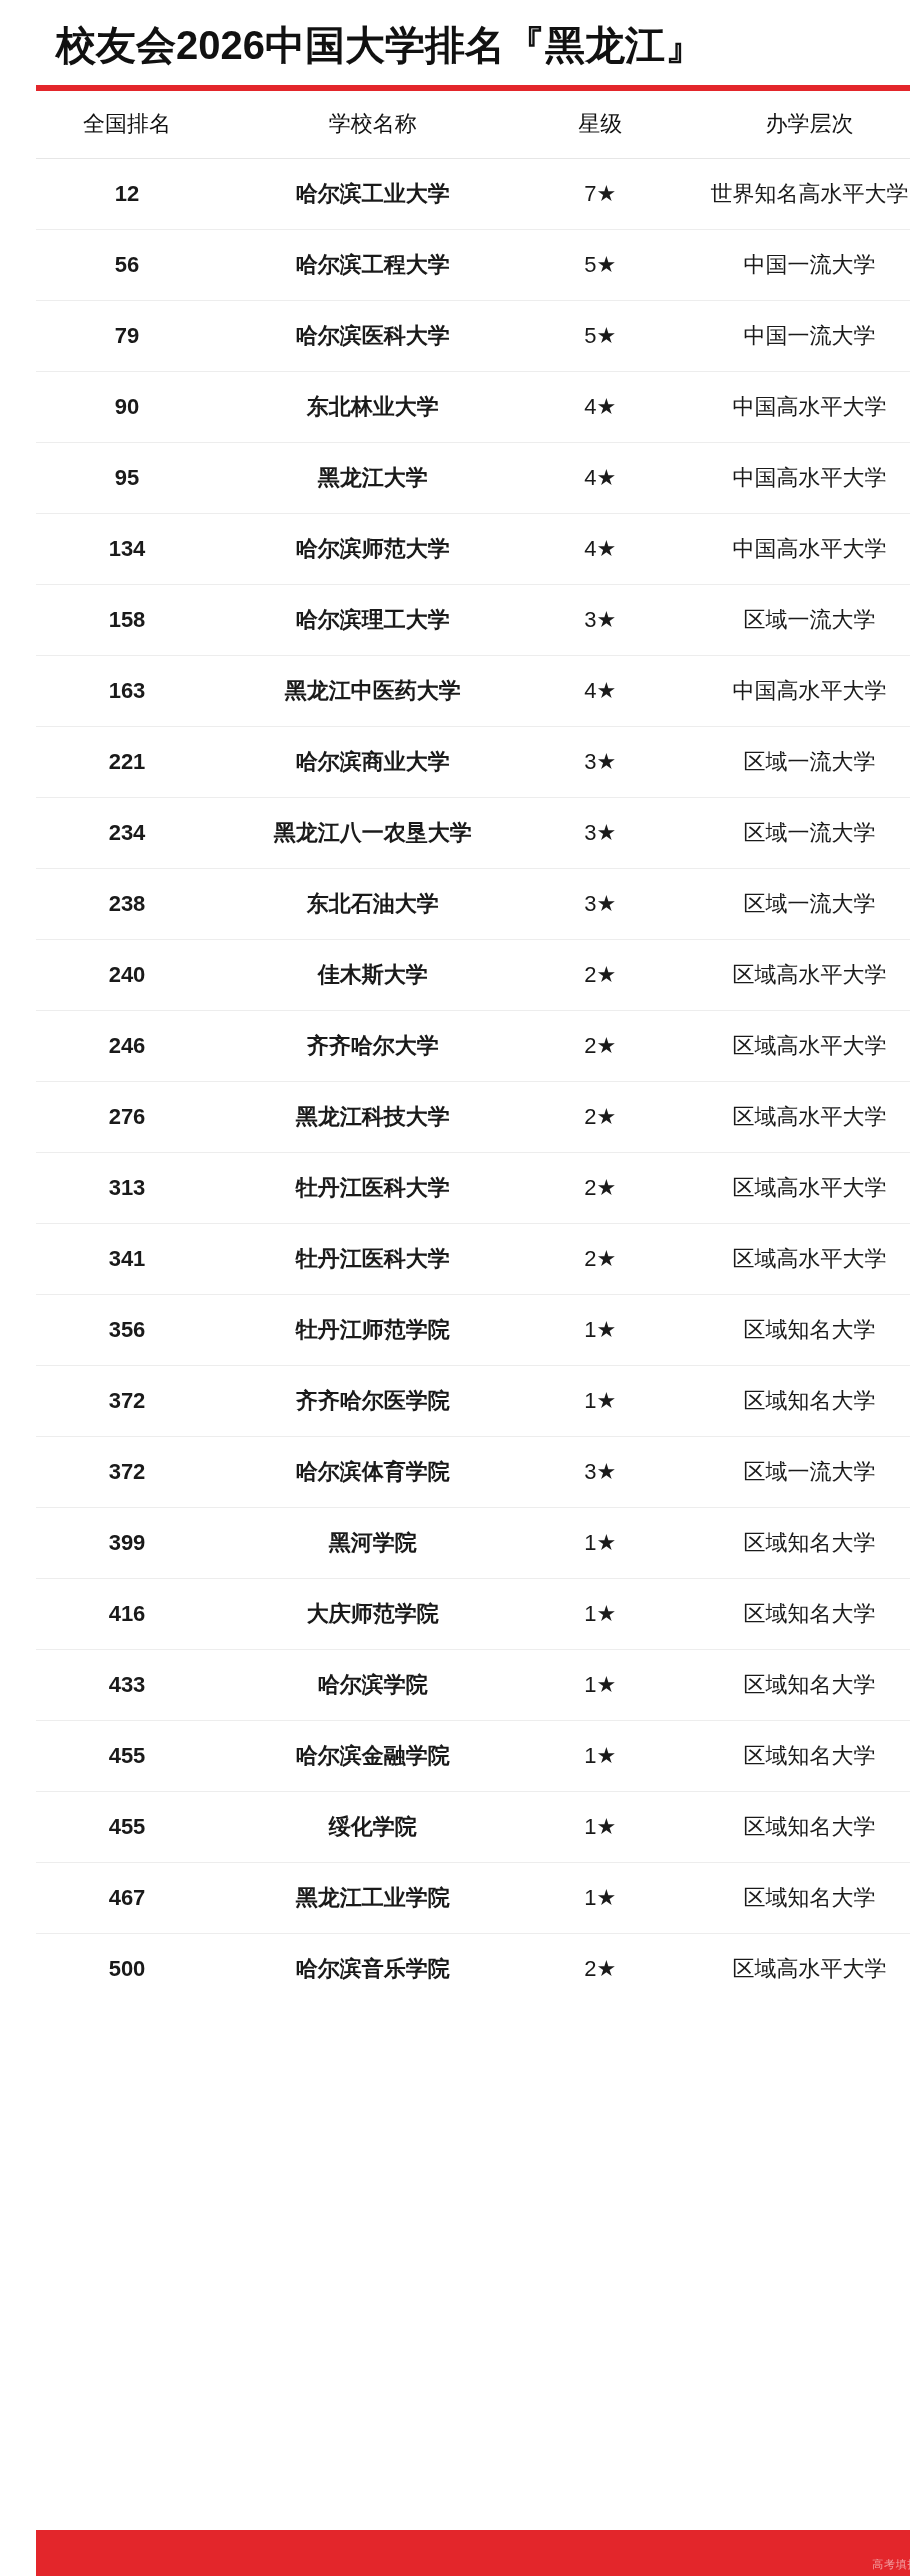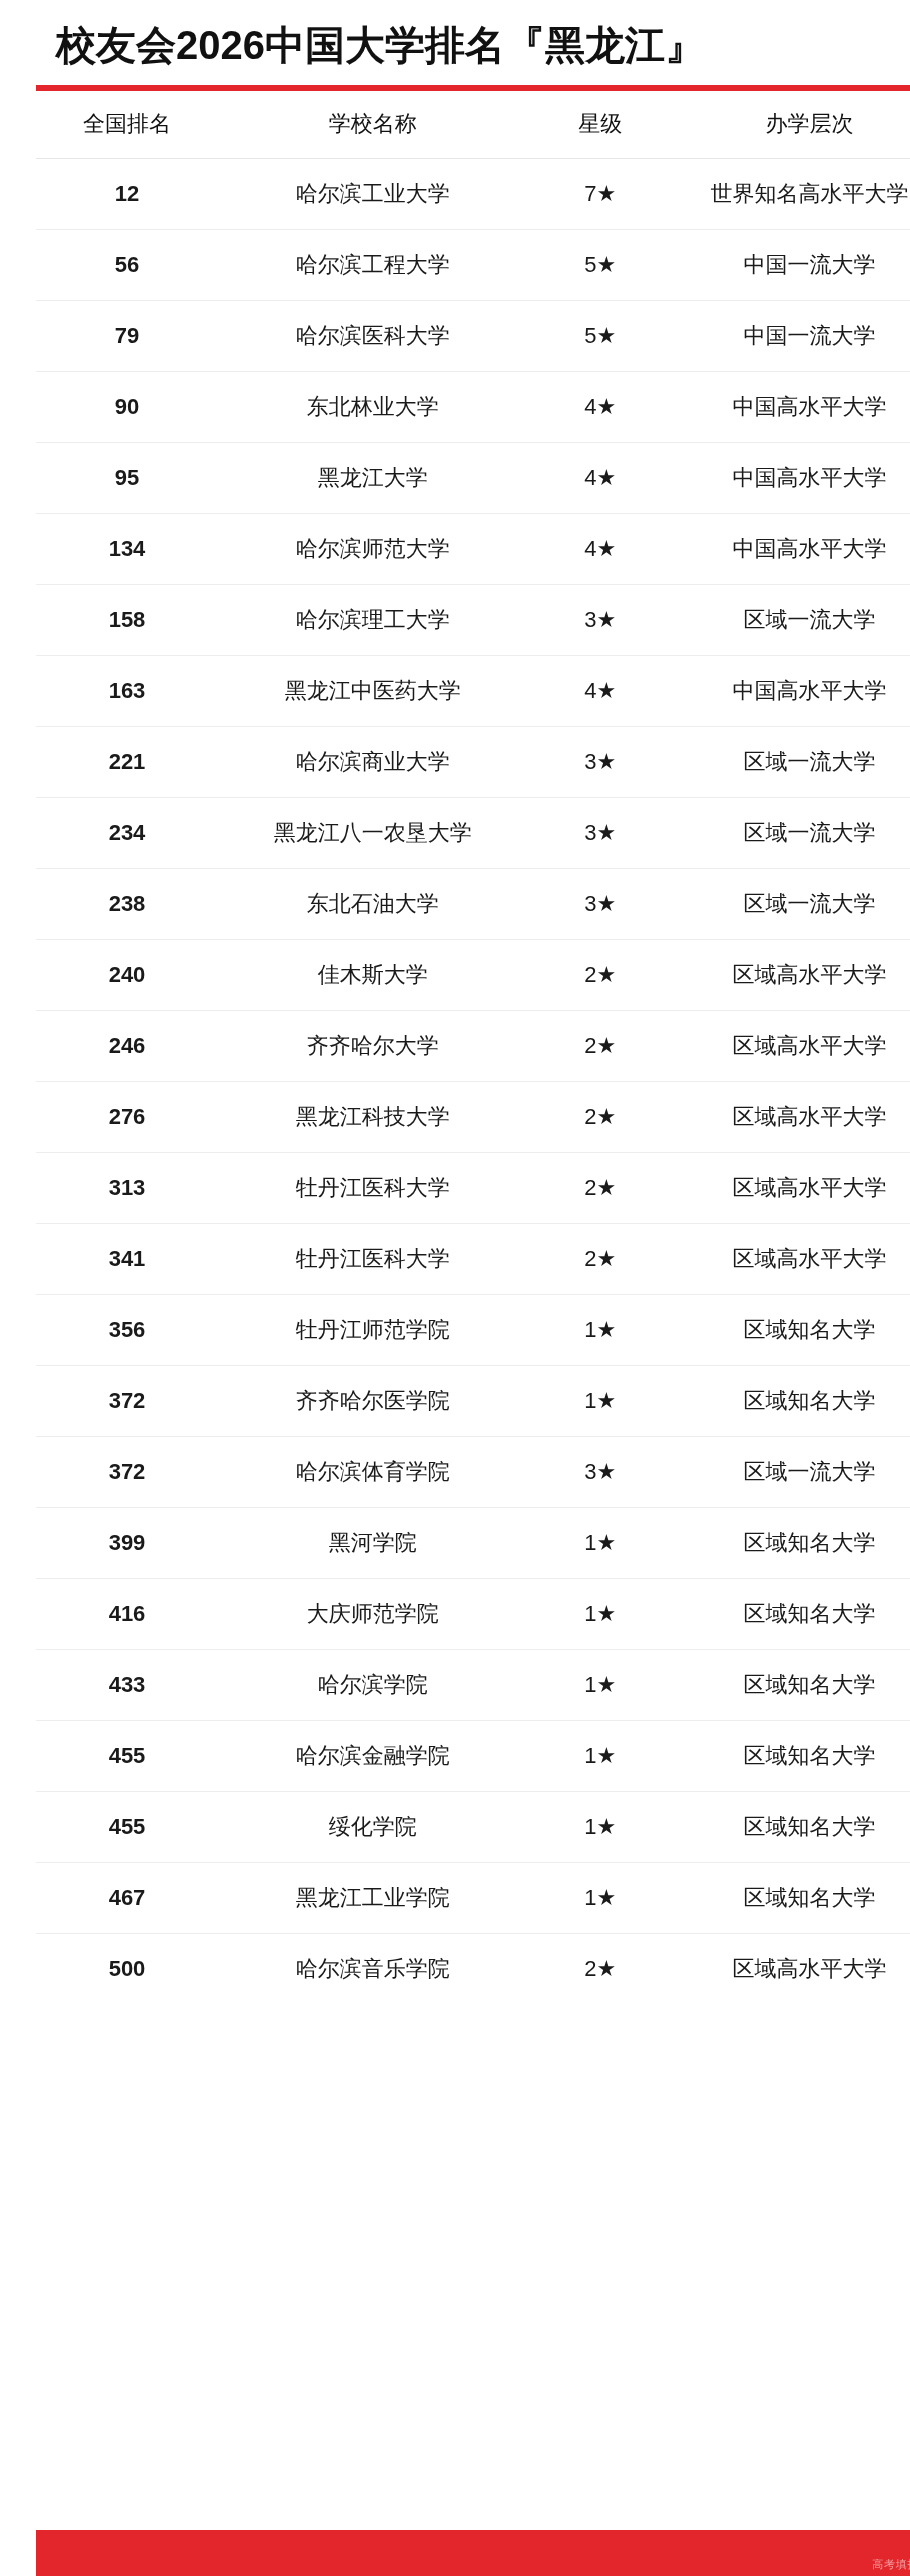--- a/index.html
+++ b/index.html
@@ -62,21 +62,21 @@
   }
   .table td {
     font-size: 22px;
     color: #1a1a1a;
     padding: 20px 0 20px 0;
     text-align: center;
     border-bottom: 0.8px solid #ededed;
     background: #ffffff;
   }
   .table td.rank { font-weight: bold; }
-  .table td.name { font-weight: normal; }
+  .table td.name { font-weight: bold; }
   .table td.star { font-weight: normal; }
   .table td.level { font-weight: normal; }
   .table tr:last-child td { border-bottom: none; }
 
   
   .footer {
     margin-top: auto;
     background: #e3262b;
     color: #ffffff;
     font-size: 17.7px;

